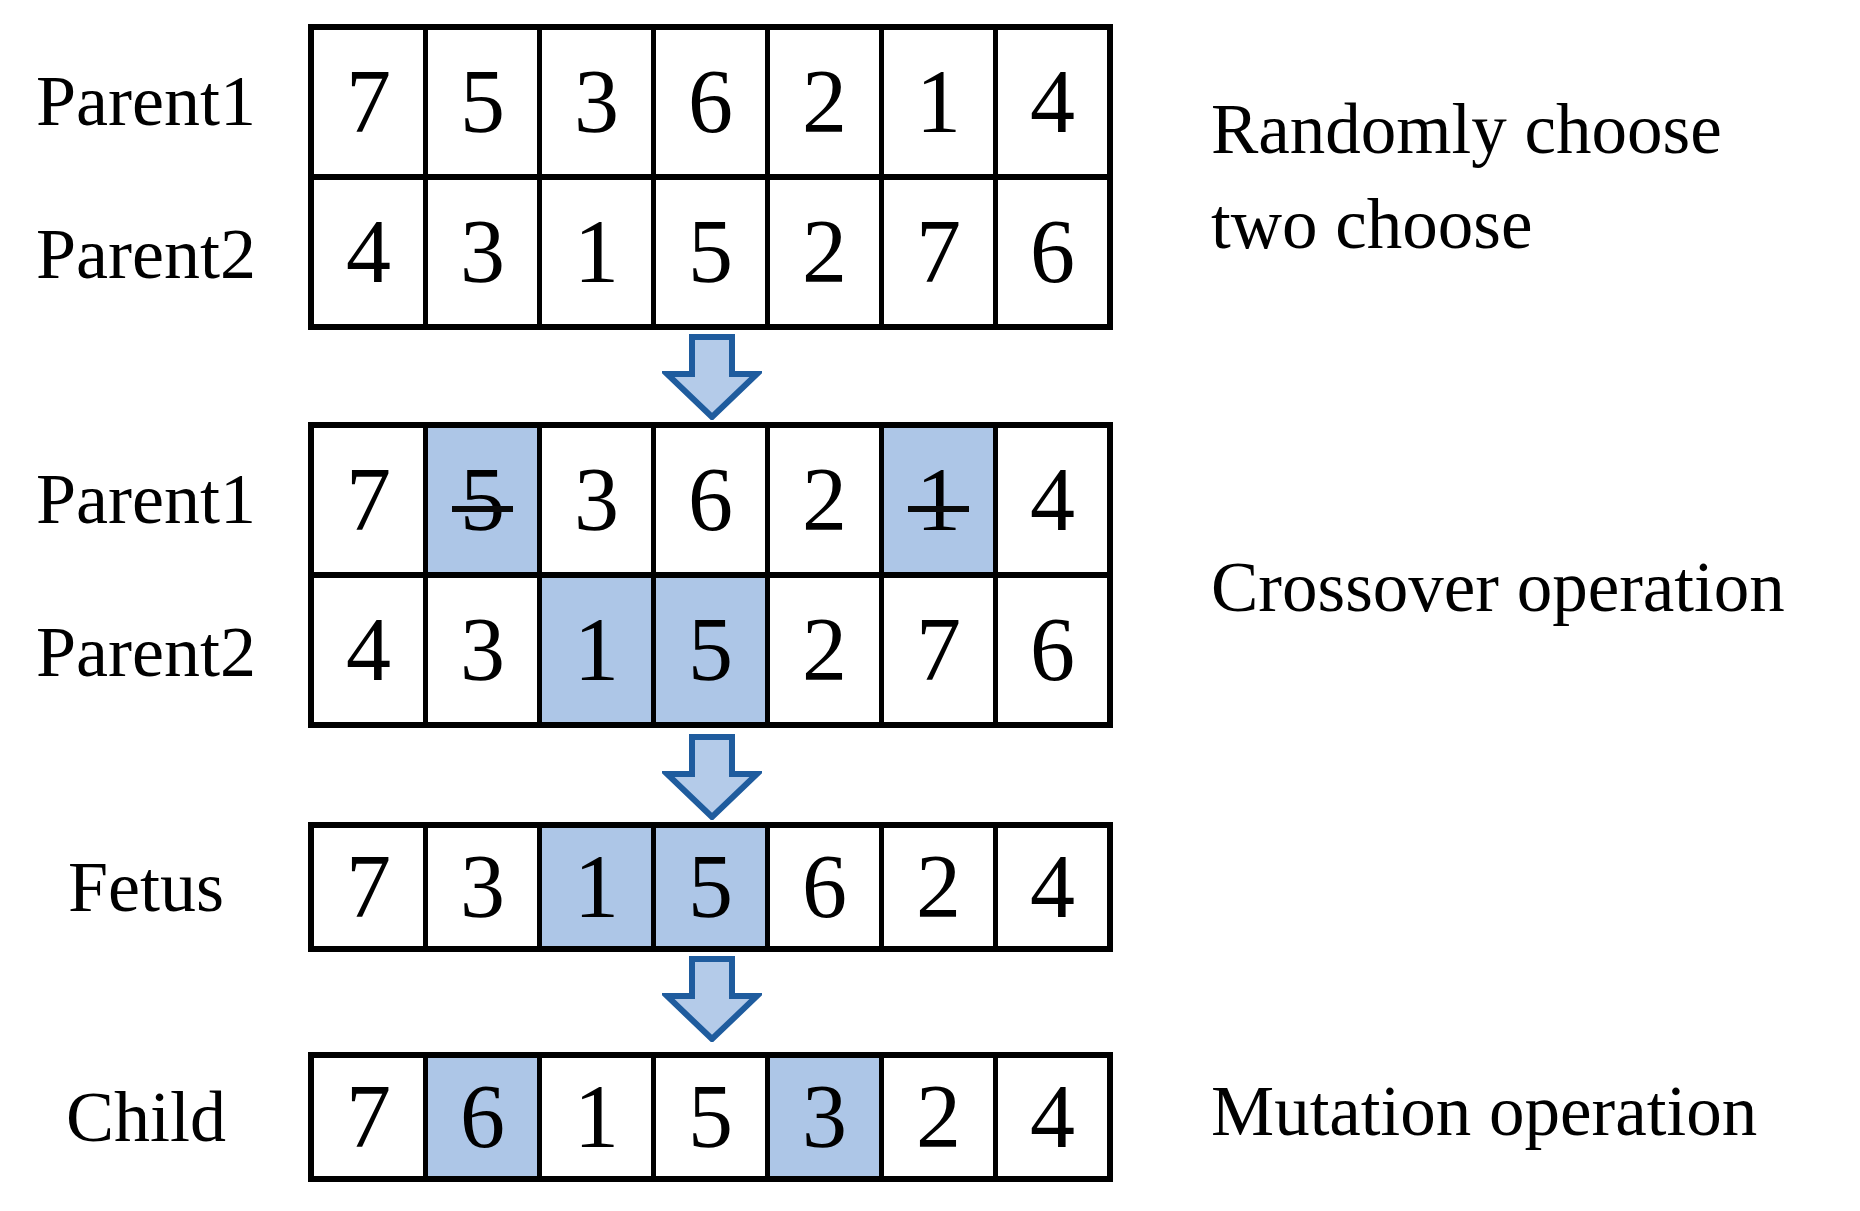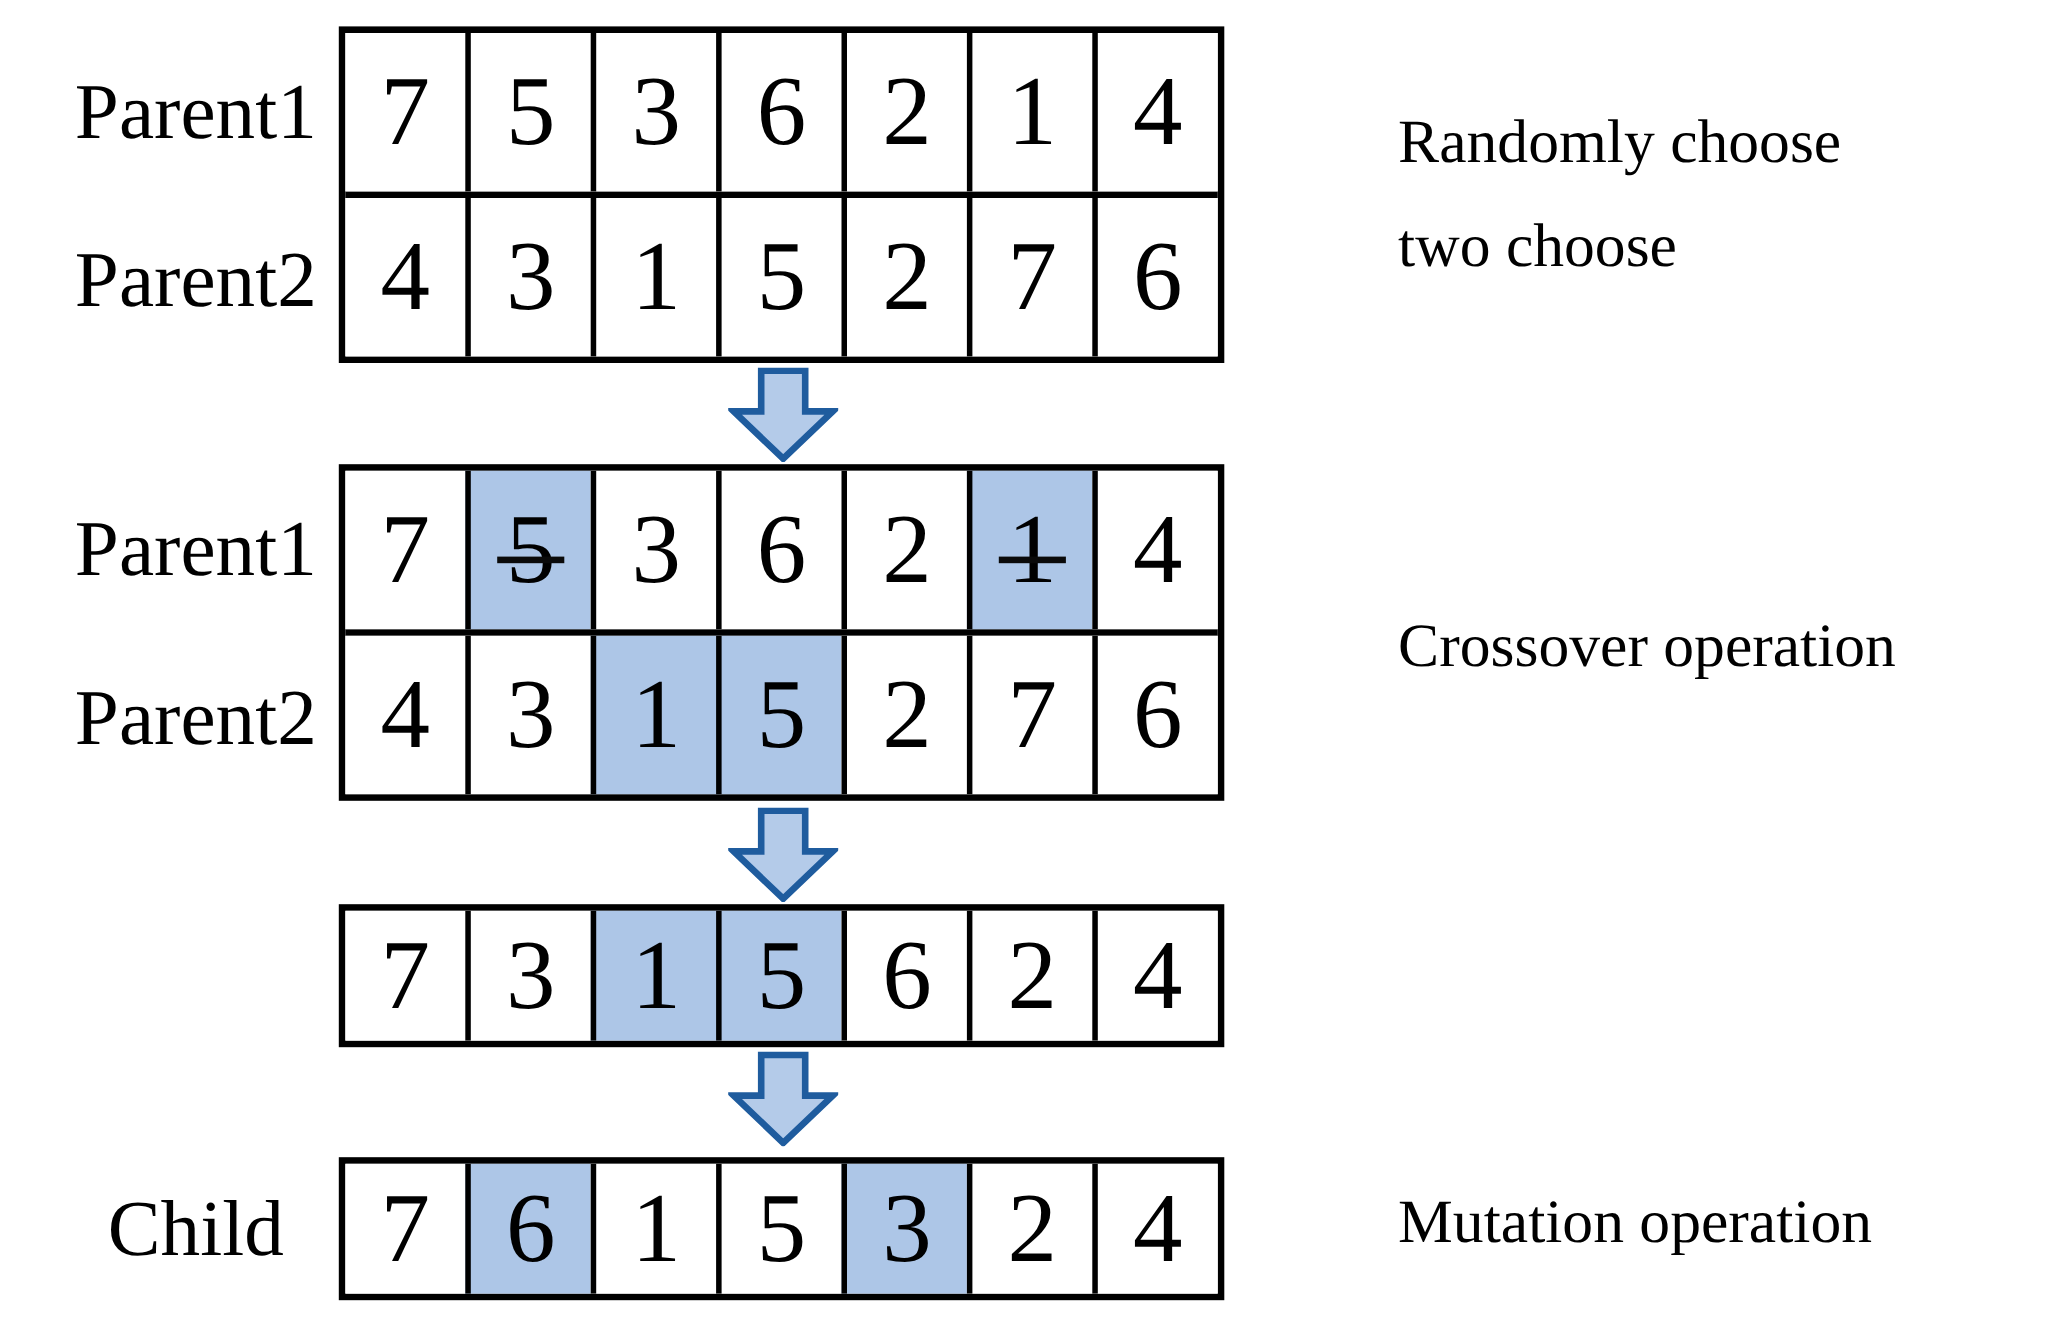--- a/index.html
+++ b/index.html
@@ -60,27 +60,26 @@
   .row-label{
     position:absolute;
     left:0;
     width:292px;
     display:flex;
     align-items:center;
     justify-content:center;
     font-size:72px;
     line-height:1;
     white-space:nowrap;
-    padding-left:32px;
   }
   
   .annot{
     position:absolute;
-    left:1271px;
-    font-size:56px;
+    left:1211px;
+    font-size:71px;
     line-height:95px;
     white-space:nowrap;
   }
   
   .down-arrow{
     position:absolute;
     left:662px;
     width:100px;
     height:86px;
   }
@@ -94,20 +93,21 @@
 </style>
 </head>
 <body>
 
 <div class="canvas">
 
   <div class="row-label" style="top:24px;height:153px;">Parent1</div>
   <div class="row-label" style="top:177px;height:153px;">Parent2</div>
   <div class="row-label" style="top:422px;height:153px;">Parent1</div>
   <div class="row-label" style="top:575px;height:153px;">Parent2</div>
+  <div class="row-label" style="top:822px;height:130px;">Fetus</div>
   <div class="row-label" style="top:1052px;height:130px;text-align:right;">Child</div>
 
   <div class="gtable two" style="top:24px;">
     <div class="grow rb">
       <div class="cell">7</div>
       <div class="cell">5</div>
       <div class="cell">3</div>
       <div class="cell">6</div>
       <div class="cell">2</div>
       <div class="cell">1</div>

